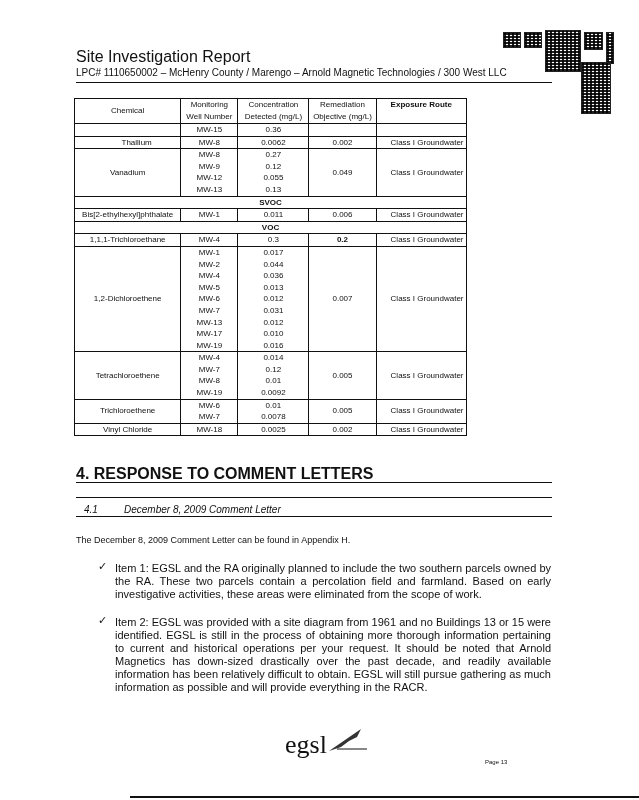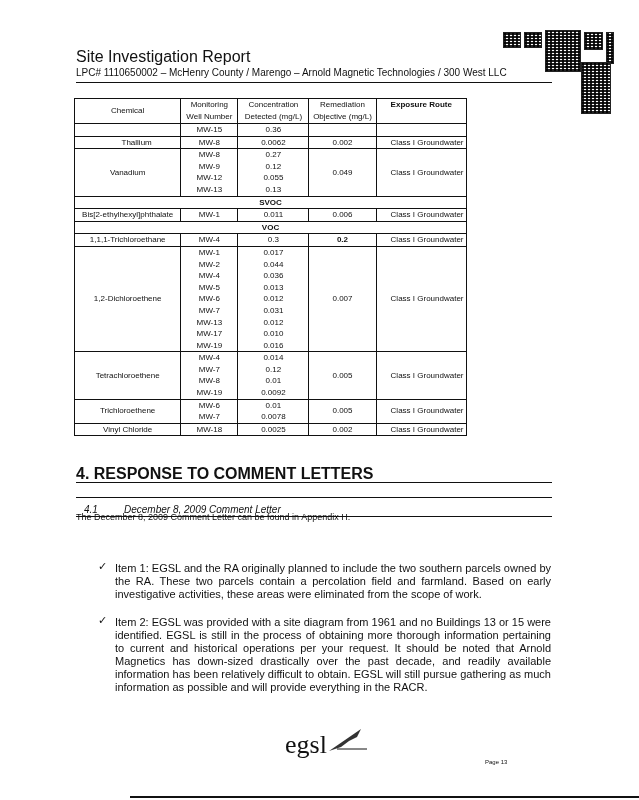--- a/index.html
+++ b/index.html
@@ -15,21 +15,21 @@
   table.data { position:absolute; left:74px; top:98px; width:393px; border-collapse:collapse; font-size:8px; }
   table.data td, table.data th { border-left:1px solid #111; border-right:1px solid #111; text-align:center; padding:0; line-height:11.6px; font-weight:normal; }
   table.data th { line-height:12px; border-top:1px solid #111; border-bottom:1px solid #111; }
   table.data tr.grp-end td { border-bottom:1px solid #111; }
   table.data td.cls { text-align:left; padding-left:14px; }
   table.data td.sec { font-weight:bold; border-bottom:1px solid #111; }
   .col1{width:131px}.col2{width:70px}.col3{width:85px}.col4{width:82px}.col5{width:111px}
   .h1 { left:76px; top:465px; font-size:16px; font-weight:bold; }
   .h2 { left:84px; top:504px; font-size:10px;font-style:italic; }
   .h2 .num { display:inline-block; width:40px; }
-  .p  { left:76px; top:512px; font-size:9px;text-align:center; }
+  .p  { left:76px; top:535px; font-size:9px;text-align:center; }
   .bullet { position:absolute; left:98px; font-size:11px; }
   .item { position:absolute; left:115px; width:436px; font-size:11px; line-height:13px; text-align:justify; }
   .logo { left:285px; top:727px; font-family:"Liberation Serif", serif; font-size:26px; }
   .pg { left:485px; top:759px; font-size:6px; }
 </style>
 </head>
 <body>
 
 <div class="qr" style="left:503px;top:32px;width:16px;height:14px;"></div>
 <div class="qr" style="left:524px;top:32px;width:16px;height:14px;"></div>

